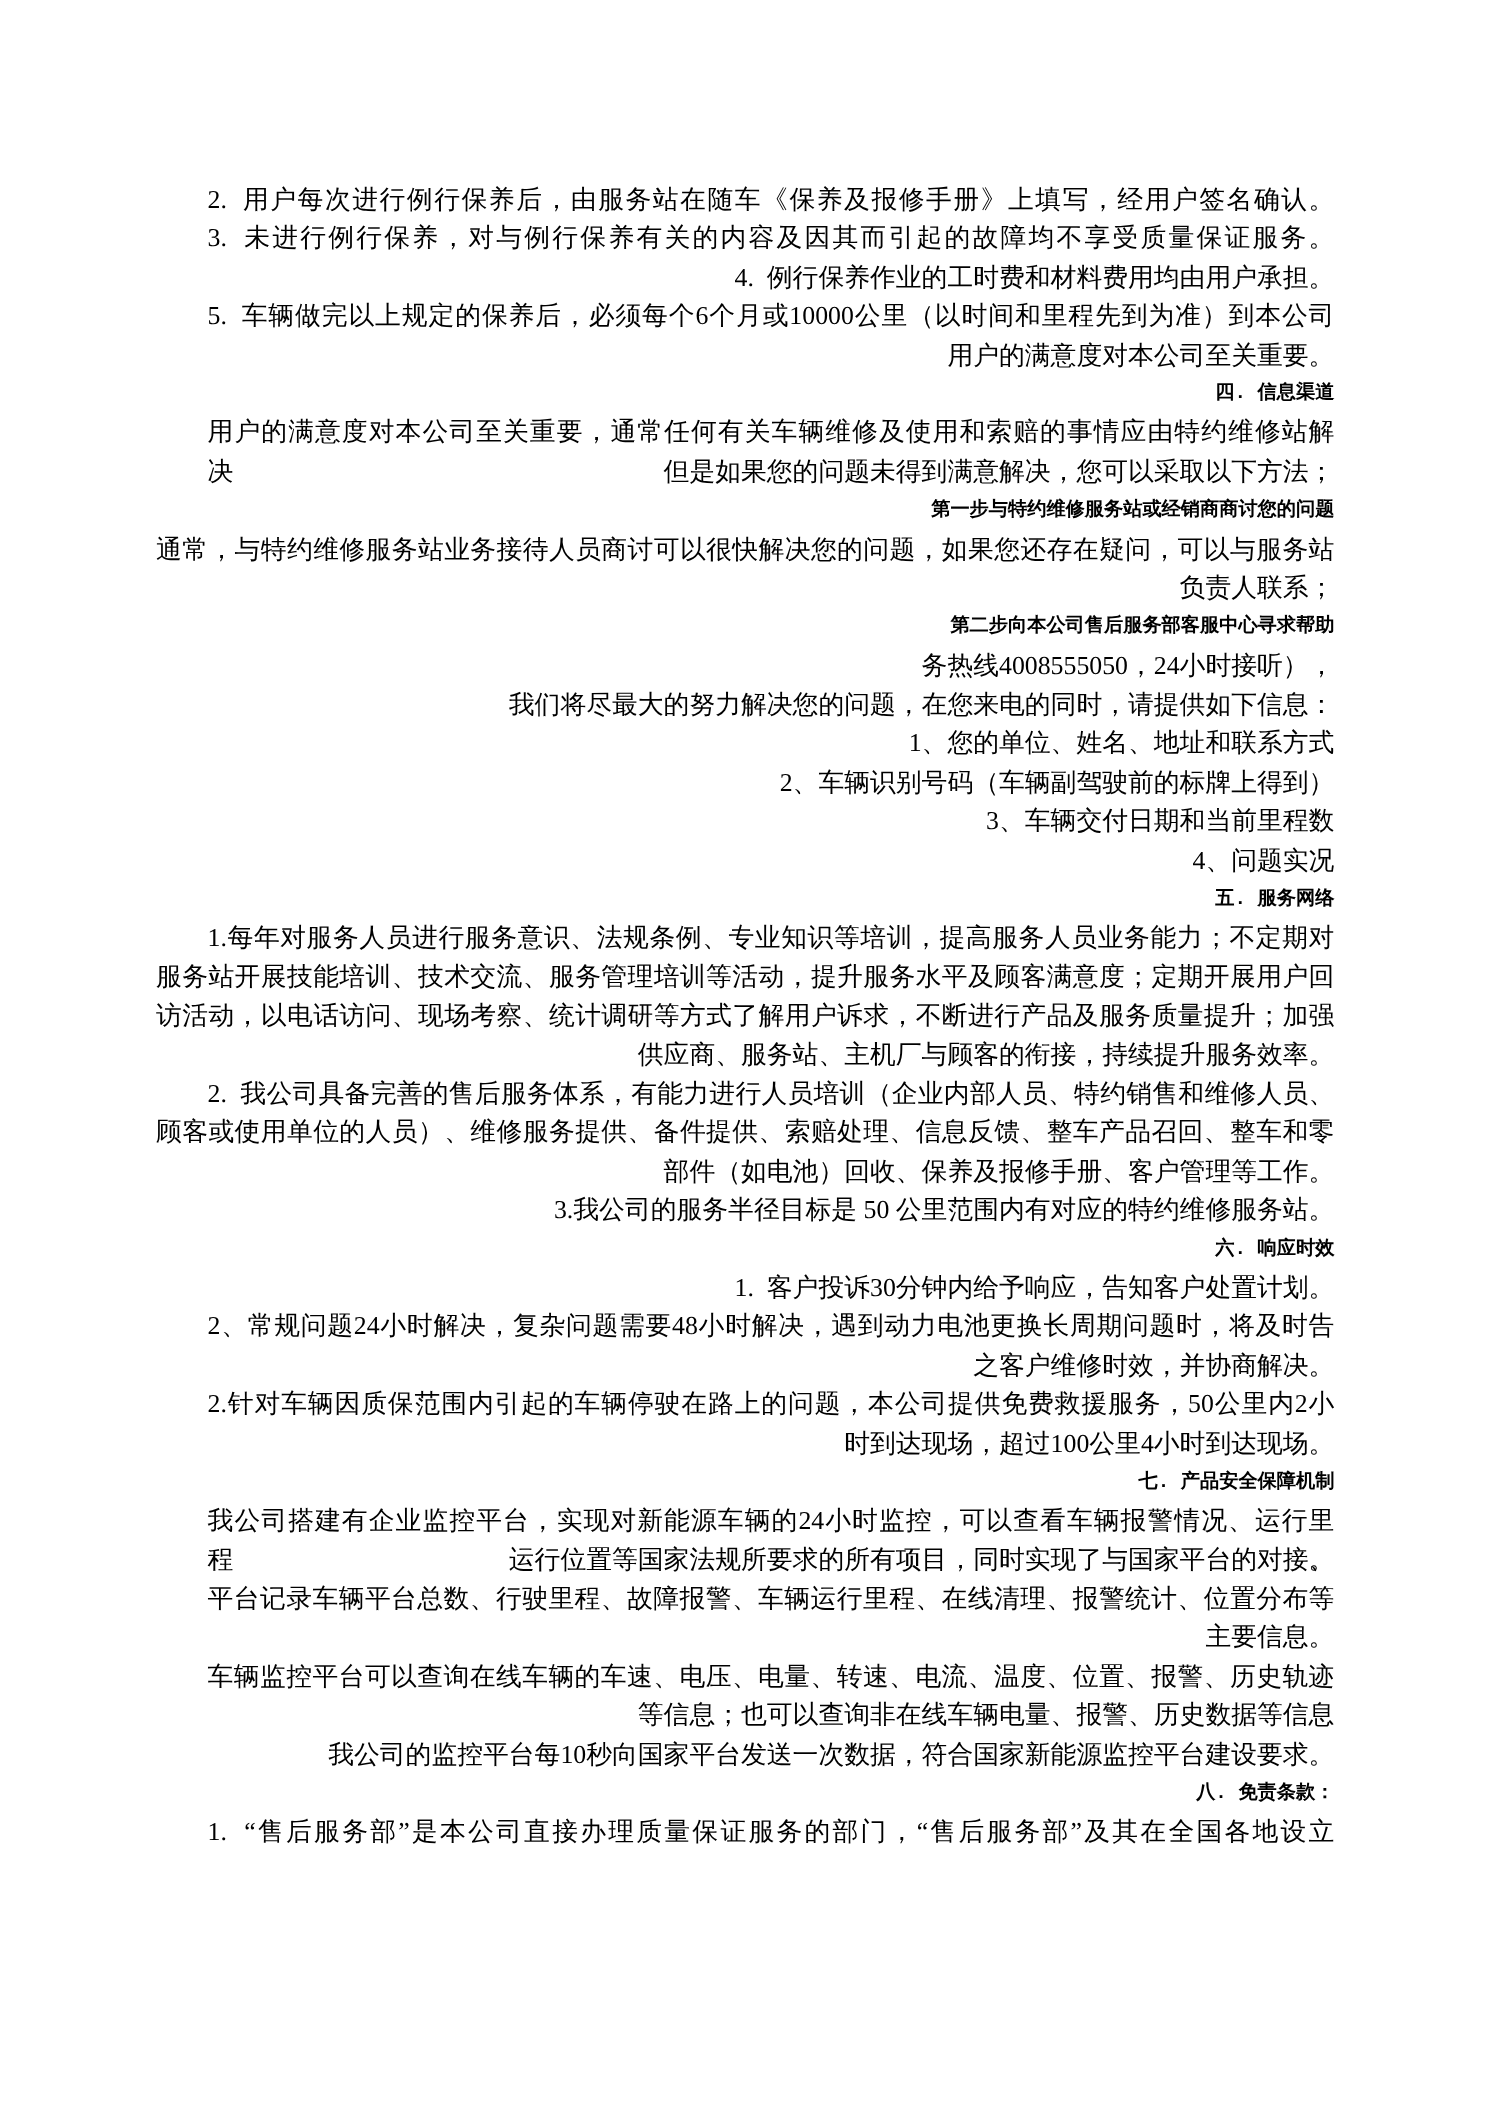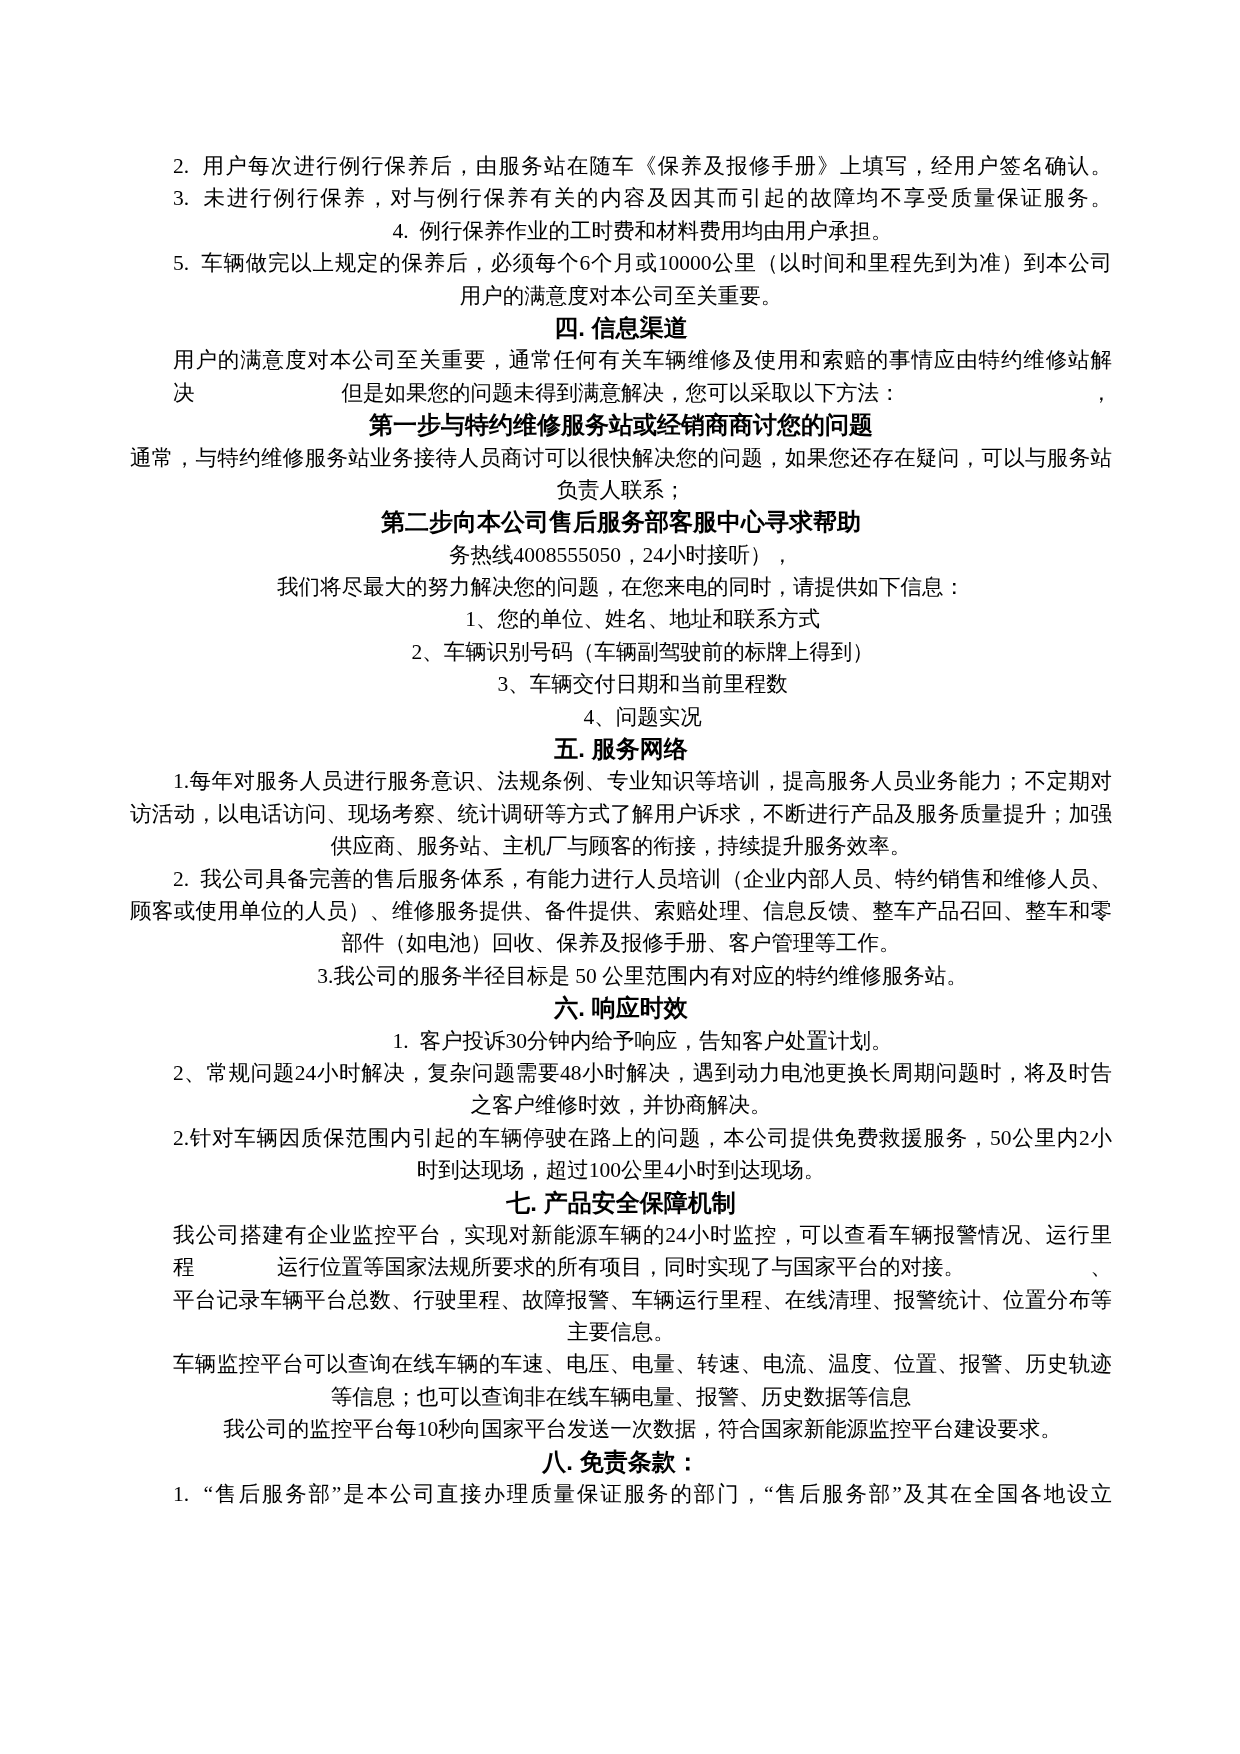--- a/index.html
+++ b/index.html
@@ -19,35 +19,35 @@
     left: 130px;
     top: 150px;
     width: 982px;
   }
   .line {
     height: 32.4px;
     line-height: 32.4px;
     font-size: 21.5px;
     font-family: "Liberation Serif", "DejaVu Serif", serif;
     color: #000000;
-    text-align: center;
+    text-align: right;
     white-space: nowrap;
   }
   .line.fill {
     white-space: normal;
     text-align: justify;
     text-align-last: justify;
   }
   .line.indent {
     padding-left: 43px;
   }
   .line.heading {
-    font-family: Liberation Sans, sans-serif;
+    font-family: Liberation Mono, monospace;
     font-weight: 700;
-    font-size: 24px;
+    font-size: 16px;
   }
 </style>
 </head>
 <body>
 
 <div class="page">
   <div class="content" id="doc-content">
       <div class="line indent fill">2.&nbsp;&nbsp;用户每次进行例行保养后，由服务站在随车《保养及报修手册》上填写，经用户签名确认。</div>
       <div class="line indent fill">3.&nbsp;&nbsp;未进行例行保养，对与例行保养有关的内容及因其而引起的故障均不享受质量保证服务。</div>
       <div class="line indent">4.&nbsp;&nbsp;例行保养作业的工时费和材料费用均由用户承担。</div>
@@ -61,20 +61,21 @@
       <div class="line">负责人联系；</div>
       <div class="line heading">第二步向本公司售后服务部客服中心寻求帮助</div>
       <div class="line">务热线4008555050，24小时接听），</div>
       <div class="line">我们将尽最大的努力解决您的问题，在您来电的同时，请提供如下信息：</div>
       <div class="line indent">1、您的单位、姓名、地址和联系方式</div>
       <div class="line indent">2、车辆识别号码（车辆副驾驶前的标牌上得到）</div>
       <div class="line indent">3、车辆交付日期和当前里程数</div>
       <div class="line indent">4、问题实况</div>
       <div class="line heading">五.&nbsp;服务网络</div>
       <div class="line indent fill">1.每年对服务人员进行服务意识、法规条例、专业知识等培训，提高服务人员业务能力；不定期对</div>
+      <div class="line fill">服务站开展技能培训、技术交流、服务管理培训等活动，提升服务水平及顾客满意度；定期开展用户回</div>
       <div class="line fill">访活动，以电话访问、现场考察、统计调研等方式了解用户诉求，不断进行产品及服务质量提升；加强</div>
       <div class="line">供应商、服务站、主机厂与顾客的衔接，持续提升服务效率。</div>
       <div class="line indent fill">2.&nbsp;&nbsp;我公司具备完善的售后服务体系，有能力进行人员培训（企业内部人员、特约销售和维修人员、</div>
       <div class="line fill">顾客或使用单位的人员）、维修服务提供、备件提供、索赔处理、信息反馈、整车产品召回、整车和零</div>
       <div class="line">部件（如电池）回收、保养及报修手册、客户管理等工作。</div>
       <div class="line indent">3.我公司的服务半径目标是&nbsp;50&nbsp;公里范围内有对应的特约维修服务站。</div>
       <div class="line heading">六.&nbsp;响应时效</div>
       <div class="line indent">1.&nbsp;&nbsp;客户投诉30分钟内给予响应，告知客户处置计划。</div>
       <div class="line indent fill">2、常规问题24小时解决，复杂问题需要48小时解决，遇到动力电池更换长周期问题时，将及时告</div>
       <div class="line">之客户维修时效，并协商解决。</div>

